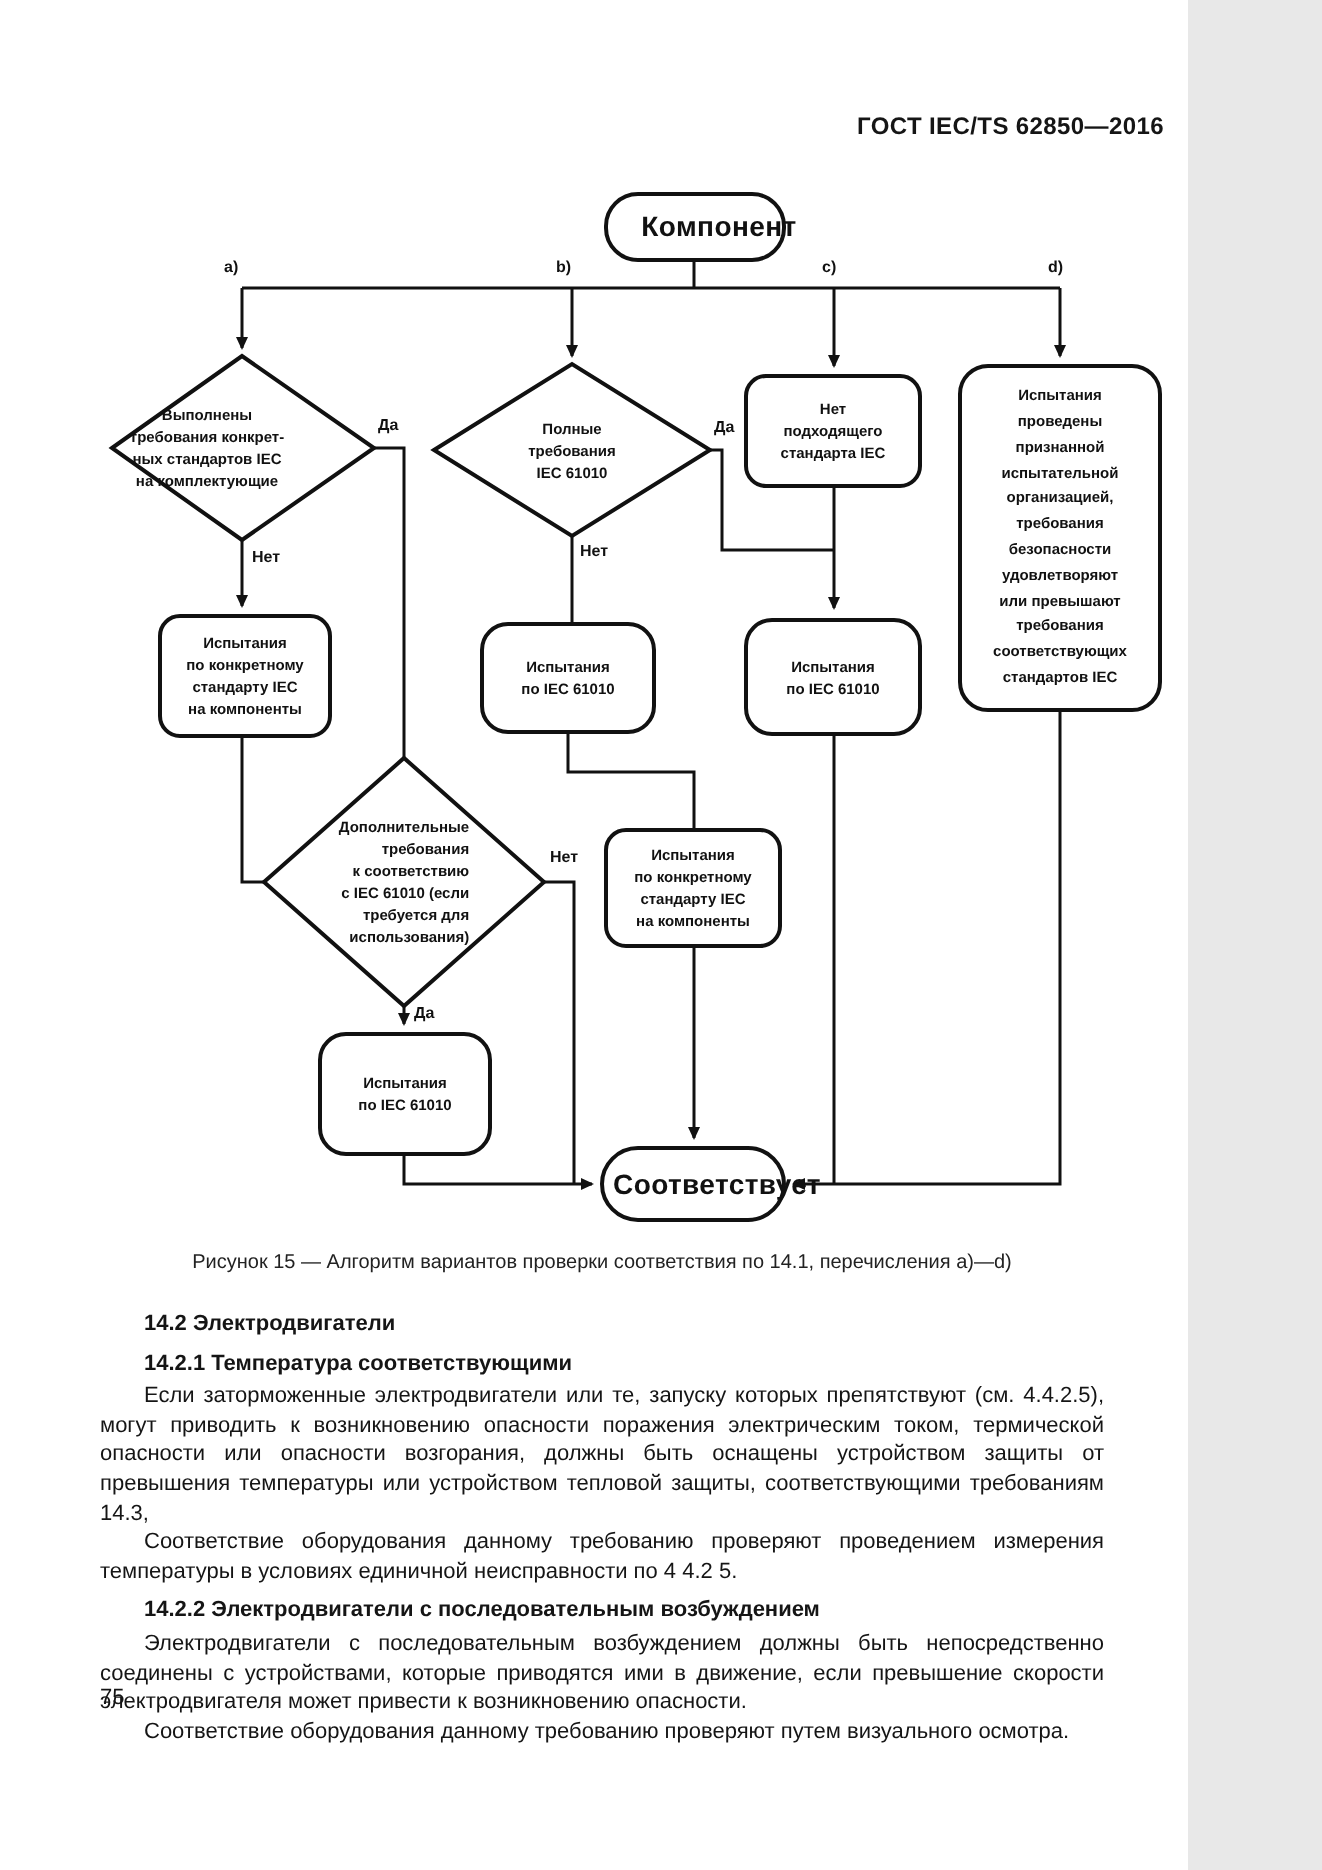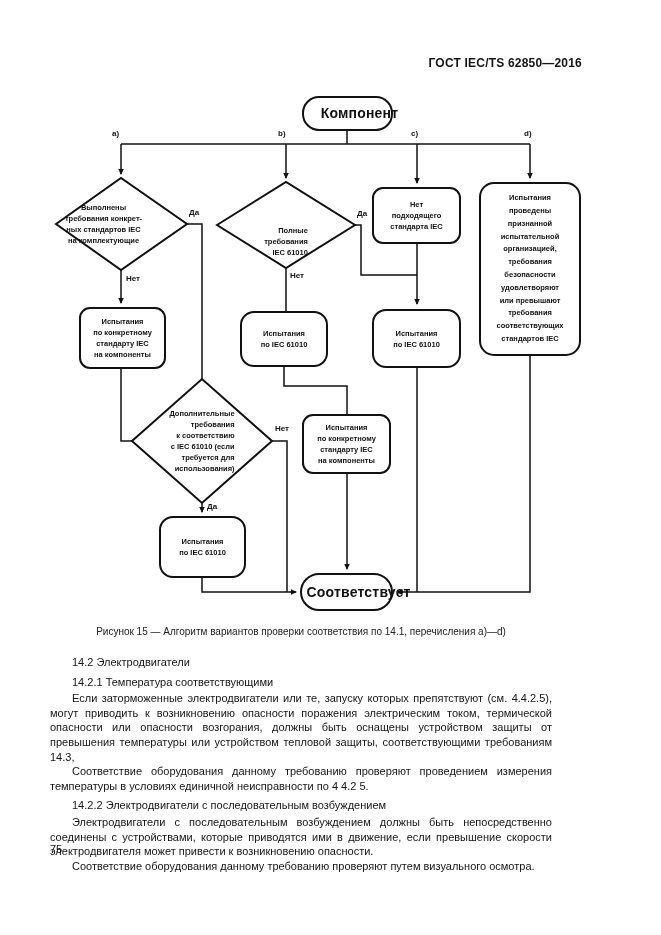--- a/index.html
+++ b/index.html
@@ -1,33 +1,33 @@
 <!DOCTYPE html>
 <html><head>
 <meta charset="utf-8">
 <style>
   html,body{margin:0;padding:0;background:#e8e8e8;}
-  .page{position:relative;width:661px;height:935px;background:#ffffff;color:#151515;
+  .page{position:relative;width:594px;height:935px;background:#ffffff;color:#151515;
         font-family:"Liberation Sans", sans-serif;overflow:hidden;}
   .header{position:absolute;top:56px;left:50px;width:532px;text-align:right;
           font-size:12px;font-weight:bold;letter-spacing:.2px;}
   .flow{position:absolute;top:0;left:0;width:661px;height:622px;}
   .flow svg{position:absolute;top:0;left:0;}
   .node{position:absolute;display:flex;align-items:center;justify-content:center;
         text-align:center;font-weight:bold;font-size:7.5px;line-height:11px;
         white-space:pre-line;color:#111;}
   .node.big{font-size:14px;letter-spacing:.2px;padding-left:12px;}
   .node.tall{line-height:12.8px;}
   .elabel{position:absolute;font-weight:bold;font-size:8px;color:#111;}
   .caption{position:absolute;top:626px;left:50px;width:502px;text-align:center;
            font-size:10px;color:#222;}
   .bodytext{position:absolute;top:650px;left:50px;width:502px;font-size:11px;
             line-height:14.6px;text-align:justify;}
   .bodytext p{margin:0;}
-  .bodytext p.h{font-weight:normal;text-indent:22px;text-align:left;margin:5px 0 2px 0;}
+  .bodytext p.h{font-weight:bold;text-indent:22px;text-align:left;margin:5px 0 2px 0;}
   .bodytext p.t{text-indent:22px;}
   .pageno{position:absolute;top:843px;left:50px;width:510px;text-align:left;font-size:11px;}
 </style>
 </head>
 <body>
 
 <div class="page">
 
   <div class="header">ГОСТ IEC/TS 62850—2016</div>
 
@@ -99,21 +99,21 @@
 к соответствию
 с IEC 61010 (если
 требуется для
 использования)</div>
     <div class="elabel" style="left:275px;top:424px;">Нет</div>
     <div class="elabel" style="left:207px;top:502px;">Да</div>
 
     <div class="node" style="left:160px;top:517px;width:85px;height:60px;">Испытания
 по IEC 61010</div>
 
-    <div class="node" style="left:231px;top:214px;width:110px;height:54px;text-align:right;">Полные
+    <div class="node" style="left:231px;top:198px;width:110px;height:54px;">Полные
 требования
 IEC 61010</div>
     <div class="elabel" style="left:357px;top:209px;">Да</div>
     <div class="elabel" style="left:290px;top:271px;">Нет</div>
 
     <div class="node" style="left:241px;top:312px;width:86px;height:54px;">Испытания
 по IEC 61010</div>
 
     <div class="node" style="left:303px;top:415px;width:87px;height:58px;">Испытания
 по конкретному

